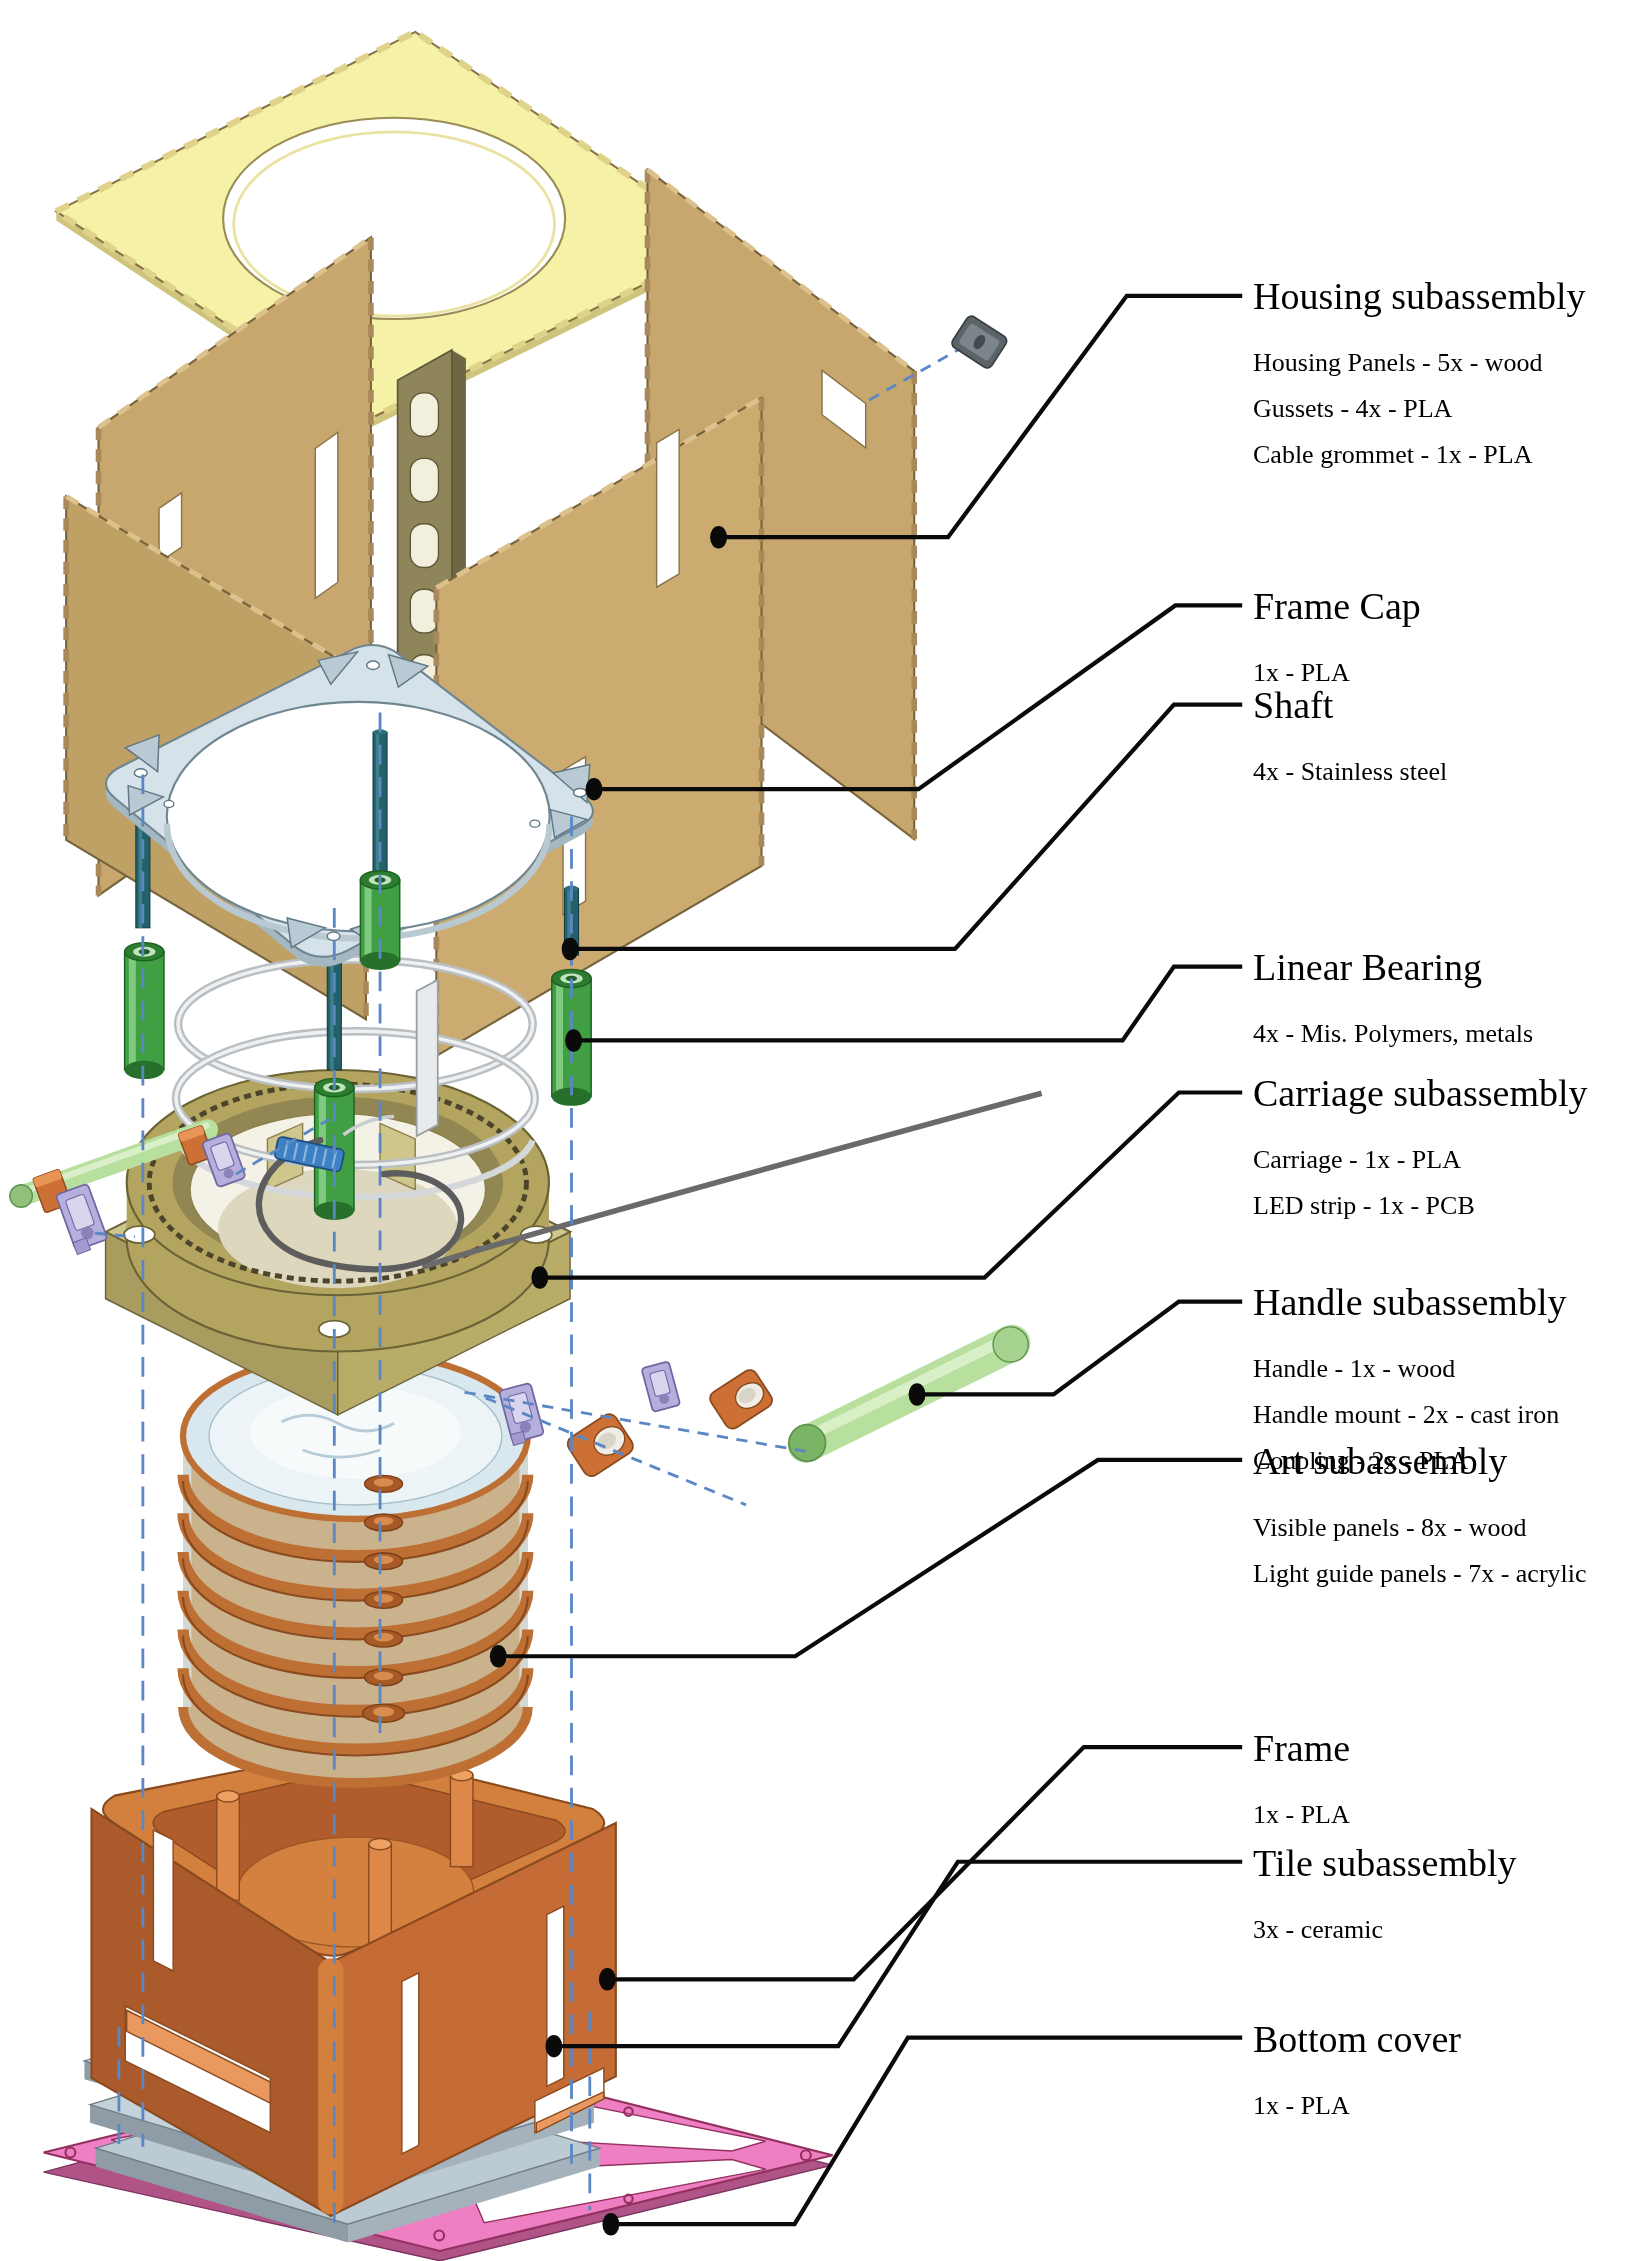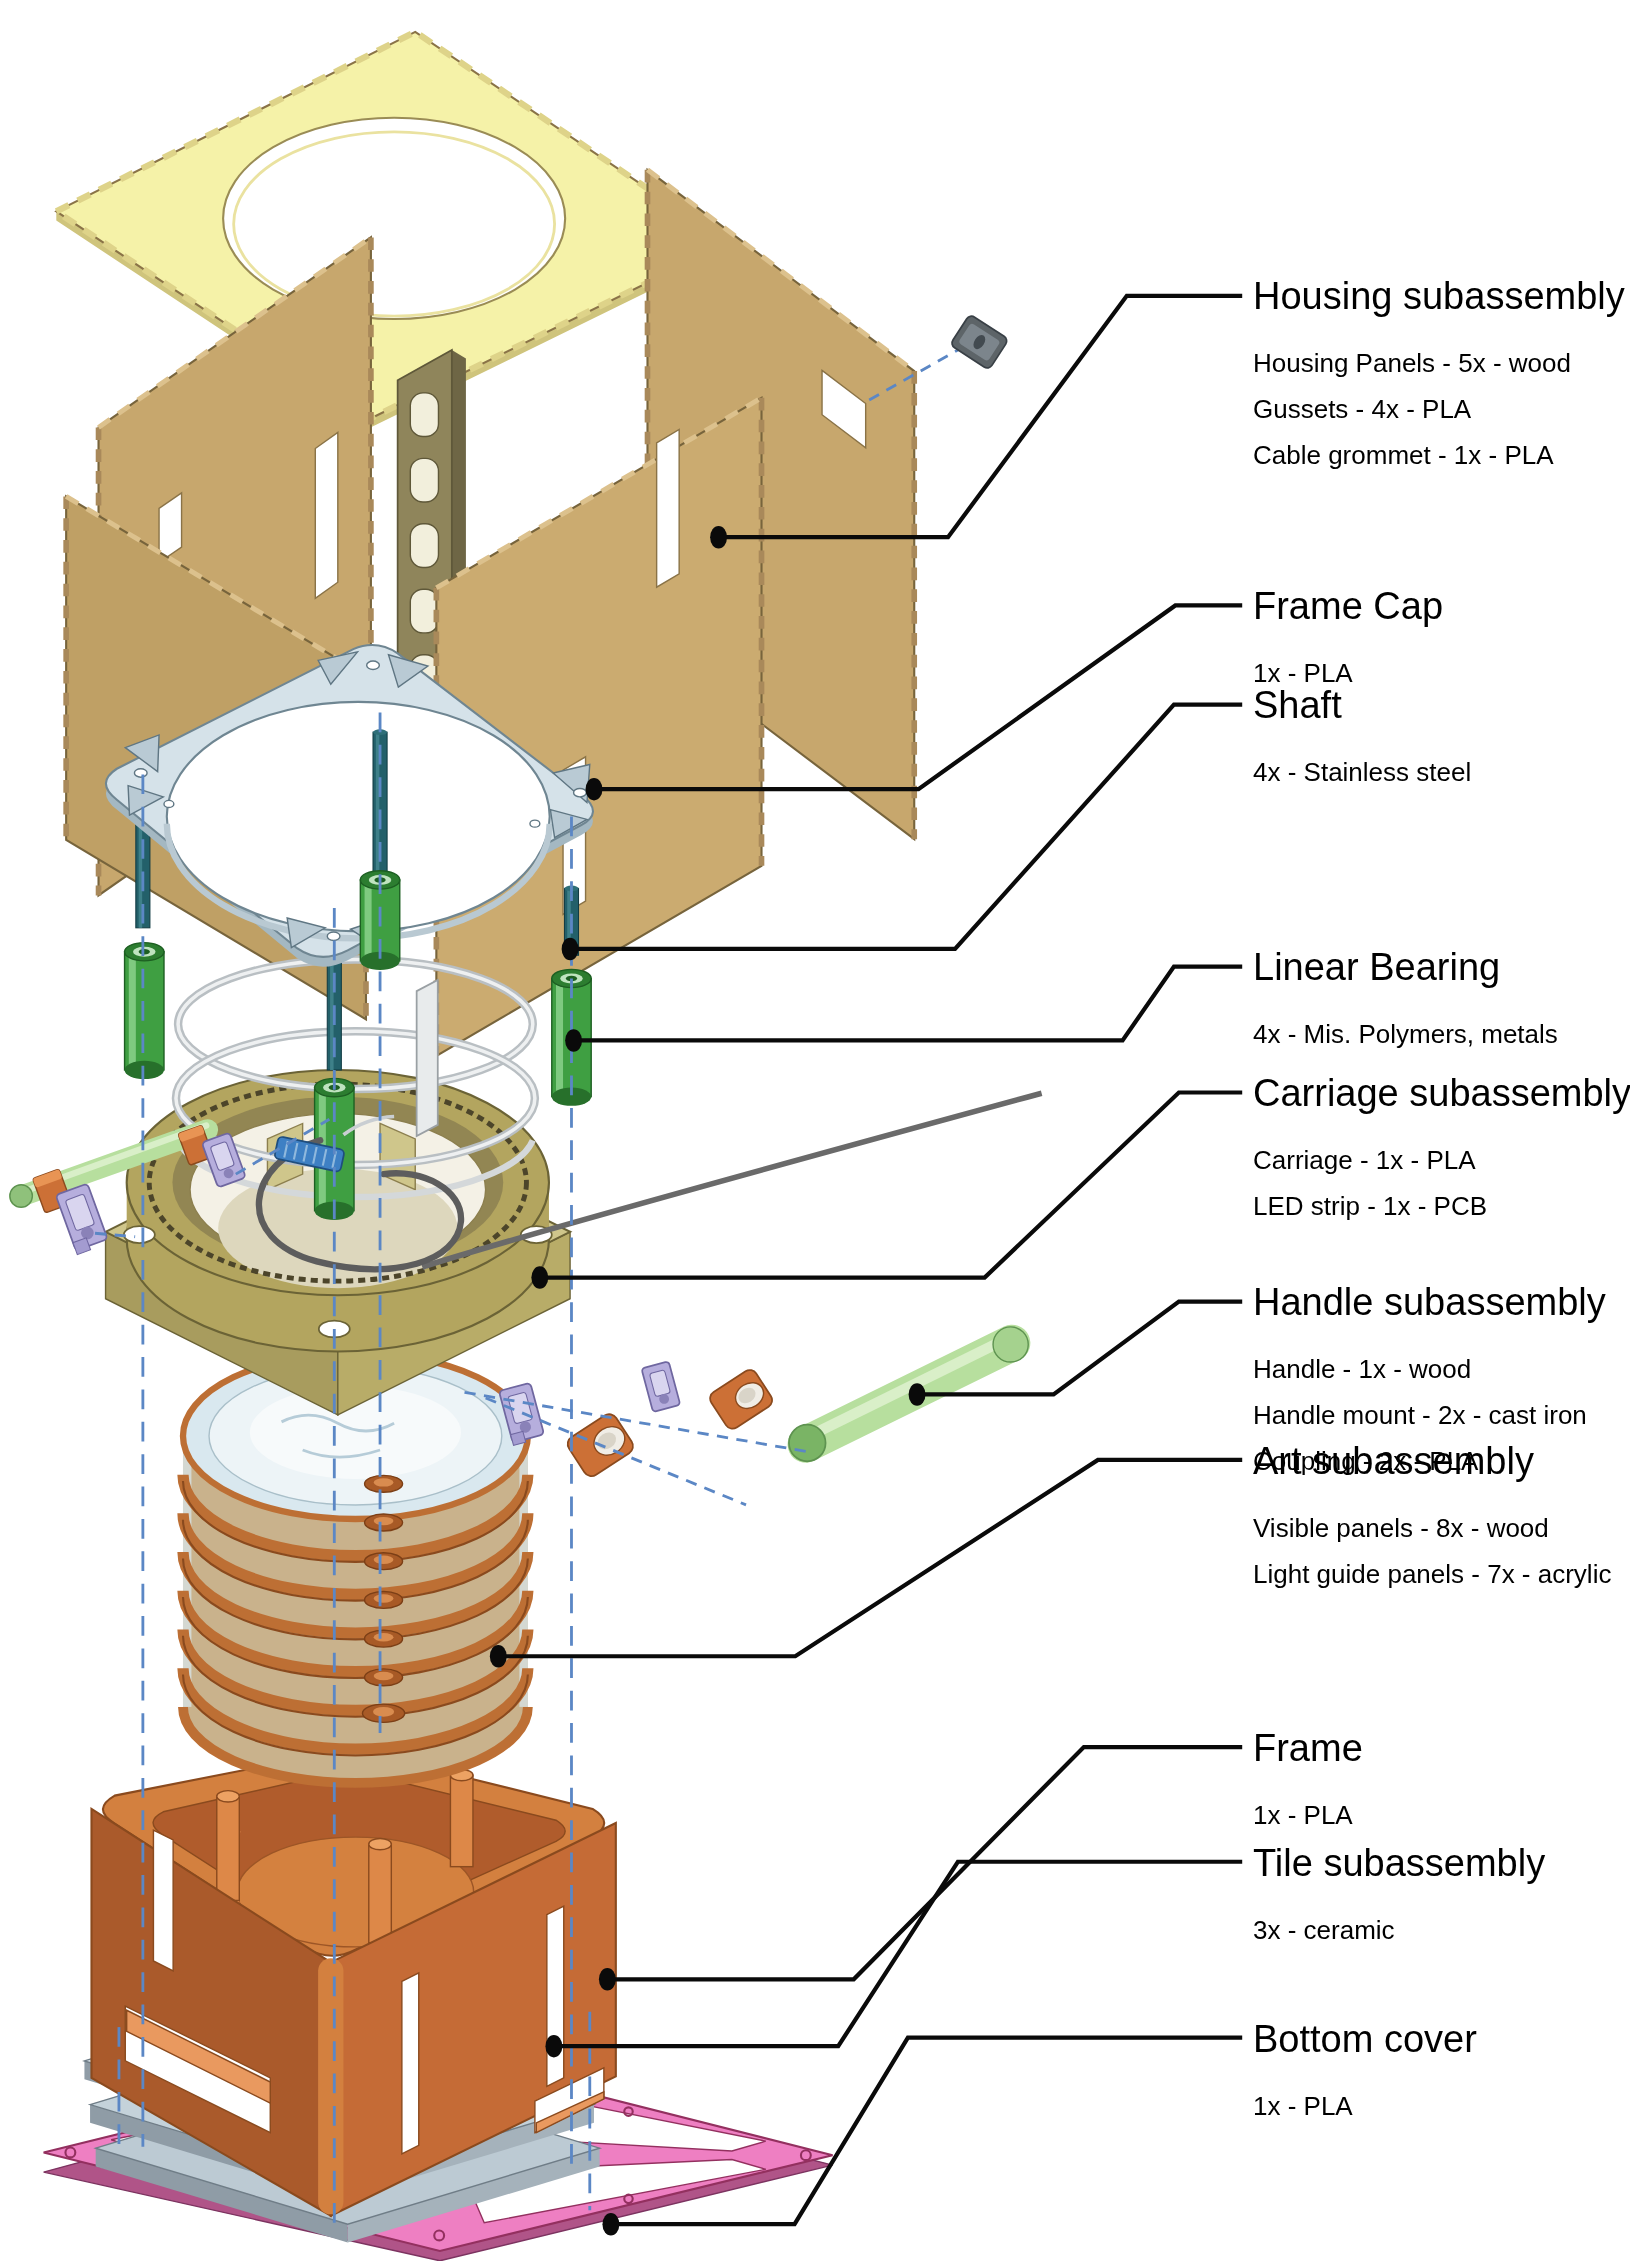--- a/index.html
+++ b/index.html
@@ -1,17 +1,17 @@
 <!DOCTYPE html>
 <html style="font-size:11.3px"><head>
 <meta charset="utf-8">
 <style>
   html,body{margin:0;padding:0;background:#ffffff;}
   #canvas{position:relative;width:1630px;height:2261px;background:#ffffff;
-          font-family:Liberation Sans, sans-serif; overflow:hidden;}
+          font-family:Liberation Serif, serif; overflow:hidden;}
   svg{position:absolute;left:0;top:0;}
   .part-label{position:absolute;left:1253px;width:394px;white-space:nowrap;color:#000;}
   .pl-title{font-size:38px;line-height:46px;margin:0 0 21px 0;}
   .pl-line{font-size:26px;line-height:46px;}
   .pl-0{top:273px;} .pl-1{top:583px;} .pl-2{top:682px;} .pl-3{top:944px;}
   .pl-4{top:1070px;} .pl-5{top:1279px;} .pl-6{top:1438px;} .pl-7{top:1725px;}
   .pl-8{top:1840px;} .pl-9{top:2016px;}
   .leader{stroke:#0a0a0a;stroke-width:6;fill:none;}
   .dash{stroke:#5b87c5;stroke-width:4;fill:none;stroke-dasharray:28 18;}
   .dashsm{stroke:#5b87c5;stroke-width:4;fill:none;stroke-dasharray:16 12;}

